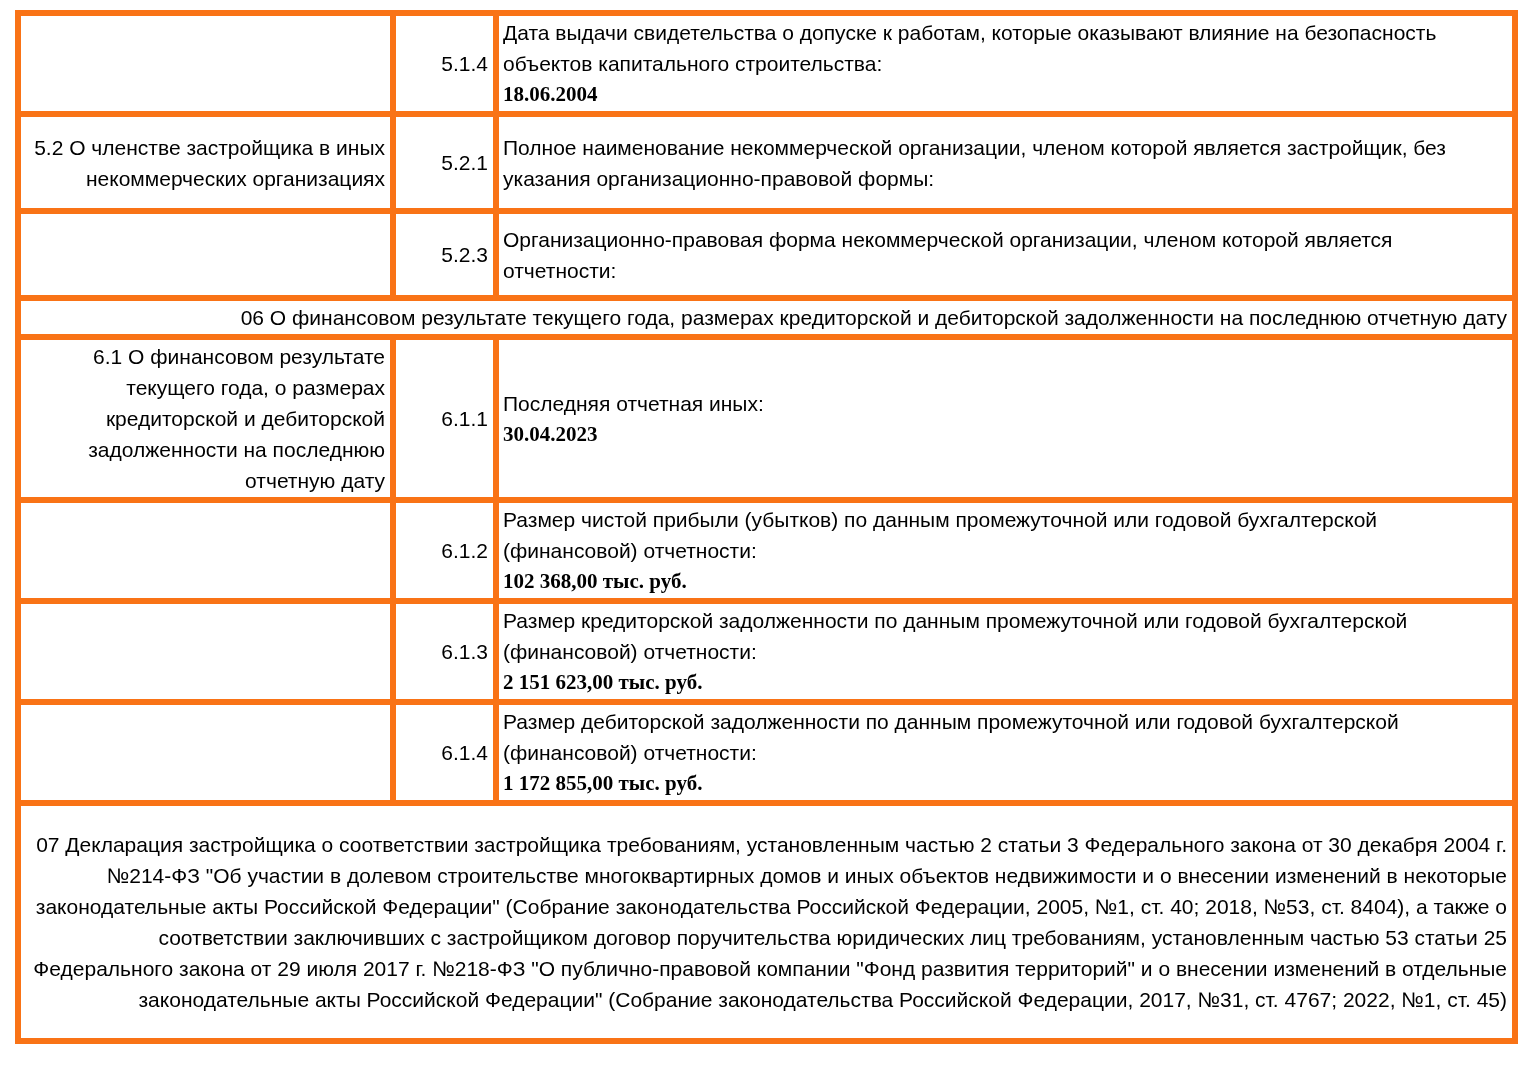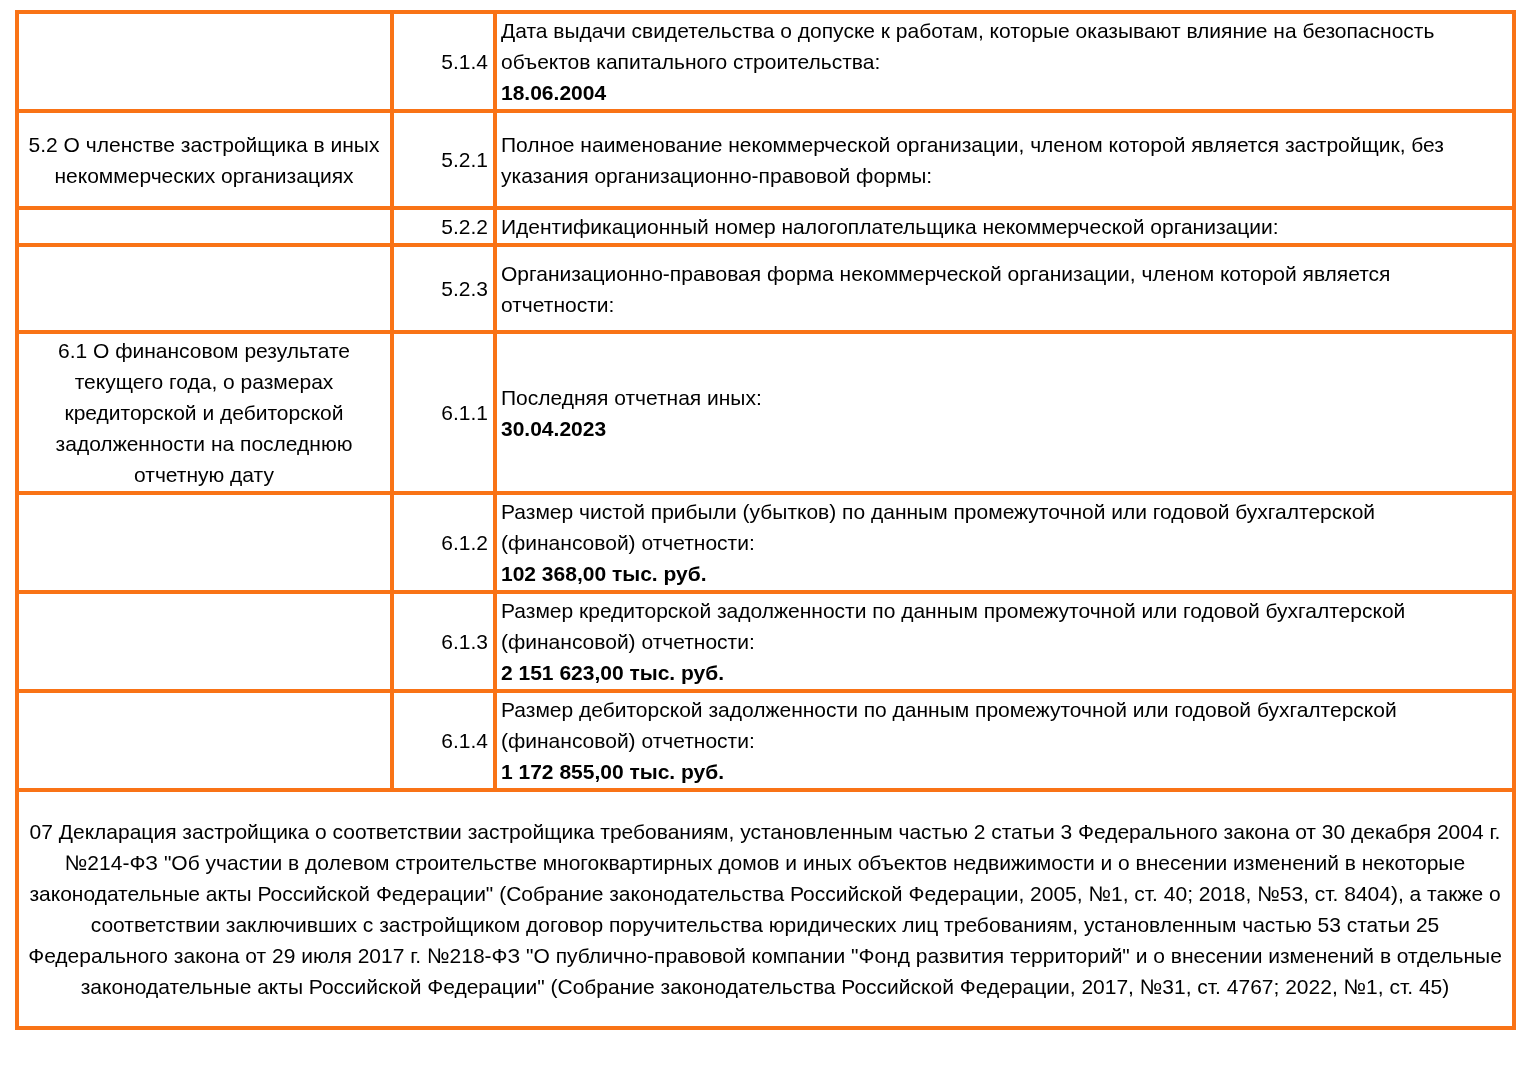--- a/index.html
+++ b/index.html
@@ -14,30 +14,30 @@
   table.decl-table {
     border-collapse: collapse;
     table-layout: fixed;
     width: 1497px;
     margin: 10px 0 0 15px;
   }
   col.c1 { width: 375px; }
   col.c2 { width: 103px; }
   col.c3 { width: 1019px; }
   td {
-    border: 4px solid #f97316;
+    border: 6px solid #f97316;
     font-size: 21px;
     line-height: 31px;
     vertical-align: middle;
     padding: 1px 5px 1px 4px;
     word-wrap: break-word;
   }
   td.code-cell { vertical-align: middle; text-align: right; }
-  .value { font-weight: bold; }
-  .section-cell, .header-cell { text-align: center; }
+  .value { font-weight: bold; font-family: Liberation Serif, serif; }
+  .section-cell, .header-cell { text-align: right; }
 </style>
 </head>
 <body>
 
 <table class="decl-table">
   <colgroup>
       <col class="c1">
       <col class="c2">
       <col class="c3">
     </colgroup>
@@ -54,38 +54,33 @@
 
     <tr style="height:97px">
       <td class="section-cell">5.2 О членстве застройщика в иных некоммерческих организациях</td>
       <td class="code-cell">5.2.1</td>
       <td class="content-cell">
         <div>Полное наименование некоммерческой организации, членом которой является застройщик, без указания организационно-правовой формы:</div>
         <div class="value"></div>
       </td>
     </tr>
 
-    <tr style="height:35px">
-      <td class="section-cell"></td>
-      <td class="code-cell">5.2.2</td>
-      <td class="content-cell">
-        <div>Идентификационный номер налогоплательщика некоммерческой организации:</div>
-        <div class="value"></div>
-      </td>
-    </tr>
 
     <tr style="height:87px">
       <td class="section-cell"></td>
       <td class="code-cell">5.2.3</td>
       <td class="content-cell">
         <div>Организационно-правовая форма некоммерческой организации, членом которой является отчетности:</div>
         <div class="value"></div>
       </td>
     </tr>
 
+    <tr style="height:33px">
+      <td class="header-cell" colspan="3">06 О финансовом результате текущего года, размерах кредиторской и дебиторской задолженности на последнюю отчетную дату</td>
+    </tr>
 
     <tr style="height:156px">
       <td class="section-cell">6.1 О финансовом результате текущего года, о размерах кредиторской и дебиторской задолженности на последнюю отчетную дату</td>
       <td class="code-cell">6.1.1</td>
       <td class="content-cell">
         <div>Последняя отчетная иных:</div>
         <div class="value">30.04.2023</div>
       </td>
     </tr>
 

